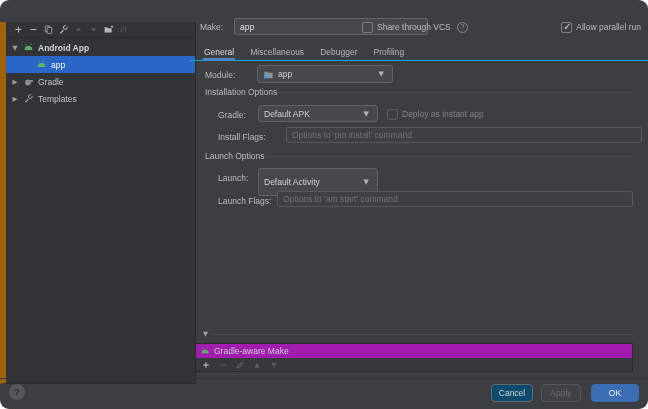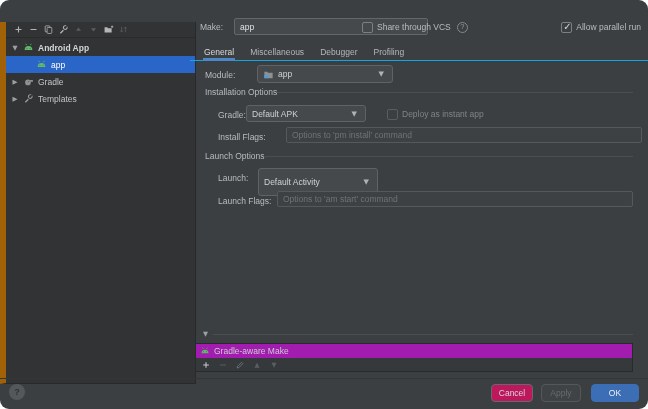--- a/index.html
+++ b/index.html
@@ -60,21 +60,21 @@
   .bl-head .rule{flex:1;height:1px;background:#4b4f51;margin-top:1px;}
   .bl-list{position:absolute;left:195px;top:343px;width:438px;height:29px;border:1px solid #282a2b;}
   .bl-item{height:14px;background:#a21caf;display:flex;align-items:center;gap:4px;padding-left:4px;color:#c9cccd;}
   .bl-toolbar{height:13px;background:#36393b;display:flex;align-items:center;gap:7px;padding-left:5px;}
   .sbtn{width:10px;height:10px;display:flex;align-items:center;justify-content:center;}
   .tri{font-size:6.5px;font-family:"DejaVu Sans",sans-serif;color:#5b5f61;}
   .sep-line{position:absolute;left:0;right:0;top:378px;height:1px;background:#333639;}
   
   .help-btn{position:absolute;left:9px;top:384px;width:16px;height:16px;border-radius:50%;background:#55585a;color:#2e3032;font-weight:bold;font-size:9px;display:flex;align-items:center;justify-content:center;border:none;font-family:inherit;}
   .btn{position:absolute;top:384px;height:18px;border-radius:4px;font-size:8.5px;font-family:inherit;display:flex;align-items:center;justify-content:center;}
-  .btn.cancel{left:491px;width:42px;background:#be185d;border:1px solid #66696c;color:#d4d6d8;}
+  .btn.cancel{left:491px;width:42px;background:#0c4a6e;border:1px solid #66696c;color:#d4d6d8;}
   .btn.apply{left:541px;width:40px;background:#3f4345;border:1px solid #54585a;color:#686c6e;}
   .btn.ok{left:591px;width:48px;background:#3b6eb5;border:1px solid #3b6eb5;color:#eef1f3;}
   svg{display:block;}
 </style>
 </head>
 <body>
 
 <div class="window">
 
 
@@ -204,21 +204,21 @@
     <span>app</span>
     <span class="dd-arrow"></span>
   </div>
 
   <div class="section-head" style="top:87px;">
     <span>Installation Options</span>
     <div class="rule"></div>
   </div>
 
   <span class="lbl" style="left:218px;top:110px;">Gradle:</span>
-  <div class="dropdown" style="left:246px;top:105px;width:120px;height:17px;">
+  <div class="dropdown" style="left:258px;top:105px;width:120px;height:17px;">
     <span>Default APK</span>
     <span class="dd-arrow"></span>
   </div>
   <div class="cbgroup" style="left:387px;top:107px;">
     <span class="cb disabled"></span>
     <span class="dimmed">Deploy as instant app</span>
   </div>
 
   <span class="lbl" style="left:218px;top:132px;">Install Flags:</span>
   <input class="flags-input" style="left: 277px; top: 127px; width: 356px; margin-left: 9px;" type="text" placeholder="Options to 'pm install' command">

